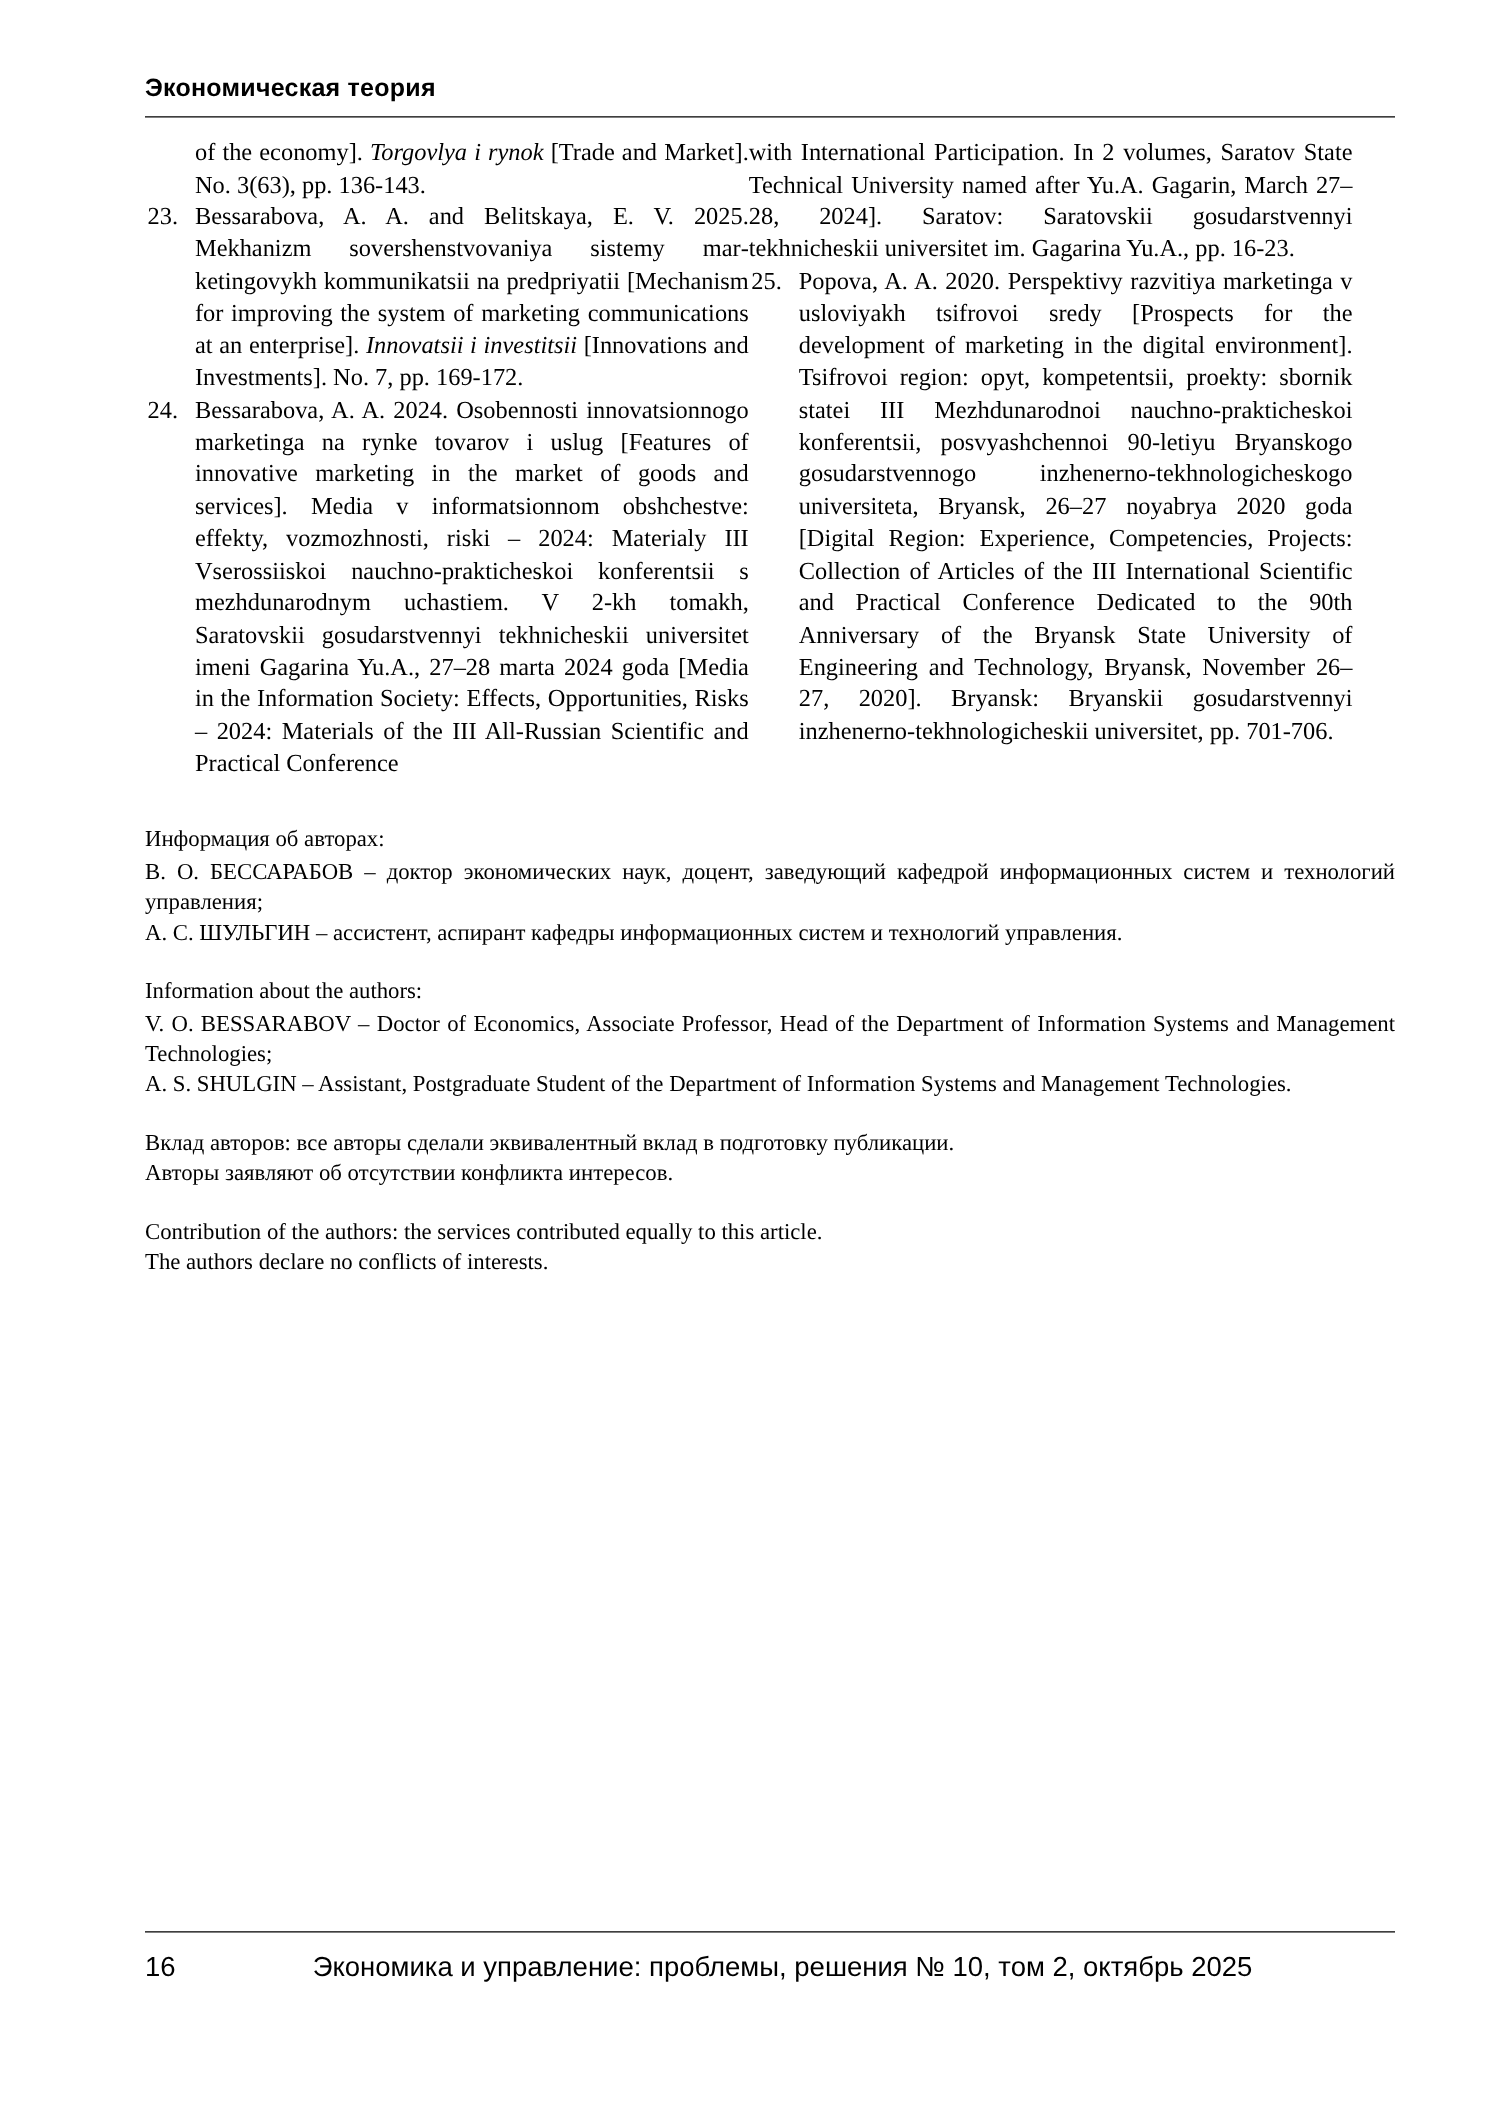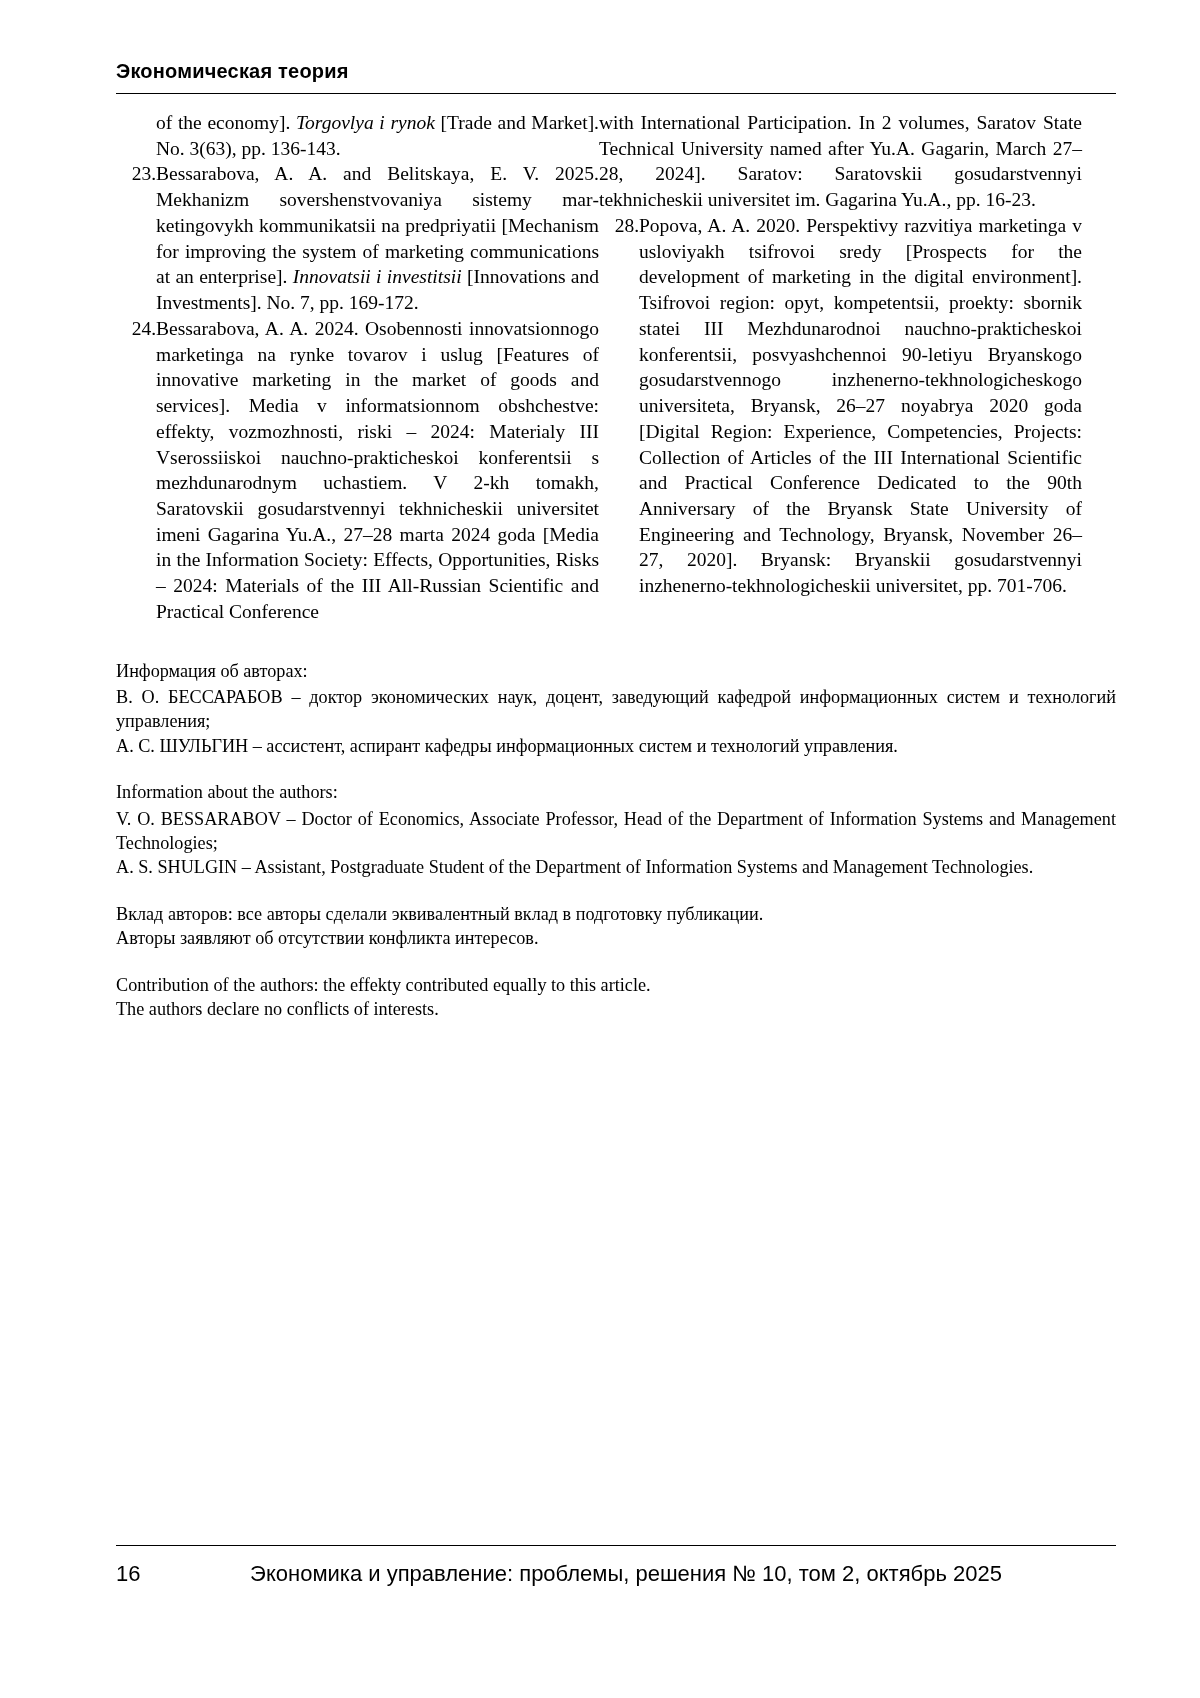--- a/index.html
+++ b/index.html
@@ -58,21 +58,21 @@
     font-size: 19.5px;
     line-height: 1.32;
     text-align: justify;
     text-justify: inter-word;
     margin-bottom: 0px;
     hyphens: manual;
   }
   .ref .num {
     width: 38px;
     flex: 0 0 38px;
-    text-align: right;
+    text-align: left;
     padding-left: 2px;
   }
   .ref .body {
     flex: 1 1 auto;
     text-align: justify;
   }
   i.it { font-style: italic; }
 
   
   .authors-block {
@@ -150,21 +150,21 @@
 
       </div>
 
       <div class="col">
 
         <div class="ref">
           <span class="body">with International Participation. In 2 volumes, Saratov State Technical University named after Yu.A. Gagarin, March 27–28, 2024]. Saratov: Saratovskii gosudarstvennyi tekhnicheskii uni­versitet im. Gagarina Yu.A., pp. 16-23.</span>
         </div>
 
         <div class="ref">
-          <span class="num">28.</span>
+          <span class="num">25.</span>
           <span class="body">Popova, A. A. 2020. Perspektivy razvitiya mar­ketinga v usloviyakh tsifrovoi sredy [Prospects for the development of marketing in the digital environment]. Tsifrovoi region: opyt, kompeten­tsii, proekty: sbornik statei III Mezhdunarodnoi nauchno-prakticheskoi konferentsii, posvyash­chennoi 90-letiyu Bryanskogo gosudarstvenno­go inzhenerno-tekhnologicheskogo universiteta, Bryansk, 26–27 noyabrya 2020 goda [Digital Region: Experience, Competencies, Projects: Collection of Articles of the III International Scientific and Practical Conference Dedicated to the 90th Anniversary of the Bryansk State University of Engineering and Technology, Bry­ansk, November 26–27, 2020]. Bryansk: Bry­anskii gosudarstvennyi inzhenerno-tekhnolog­icheskii universitet, pp. 701-706.</span>
         </div>
 
       </div>
     </div>
 
     <div class="authors-block">
       <p class="heading">Информация об авторах:</p>
       <p>В. О. БЕССАРАБОВ – доктор экономических наук, доцент, заведующий кафедрой информационных систем и технологий управления;</p>
       <p>А. С. ШУЛЬГИН – ассистент, аспирант кафедры информационных систем и технологий управления.</p>
@@ -181,21 +181,21 @@
     <div class="gap"></div>
 
     <div class="authors-block" style="margin-top:0">
       <p>Вклад авторов: все авторы сделали эквивалентный вклад в подготовку публикации.</p>
       <p>Авторы заявляют об отсутствии конфликта интересов.</p>
     </div>
 
     <div class="gap"></div>
 
     <div class="authors-block" style="margin-top:0">
-      <p>Contribution of the authors: the effekty contributed equally to this article.</p>
+      <p>Contribution of the authors: the services contributed equally to this article.</p>
       <p>The authors declare no conflicts of interests.</p>
     </div>
 
     <div class="gap"></div>
 
 
   </div>
 
   <div class="footer-rule"></div>
   <div class="footer">

